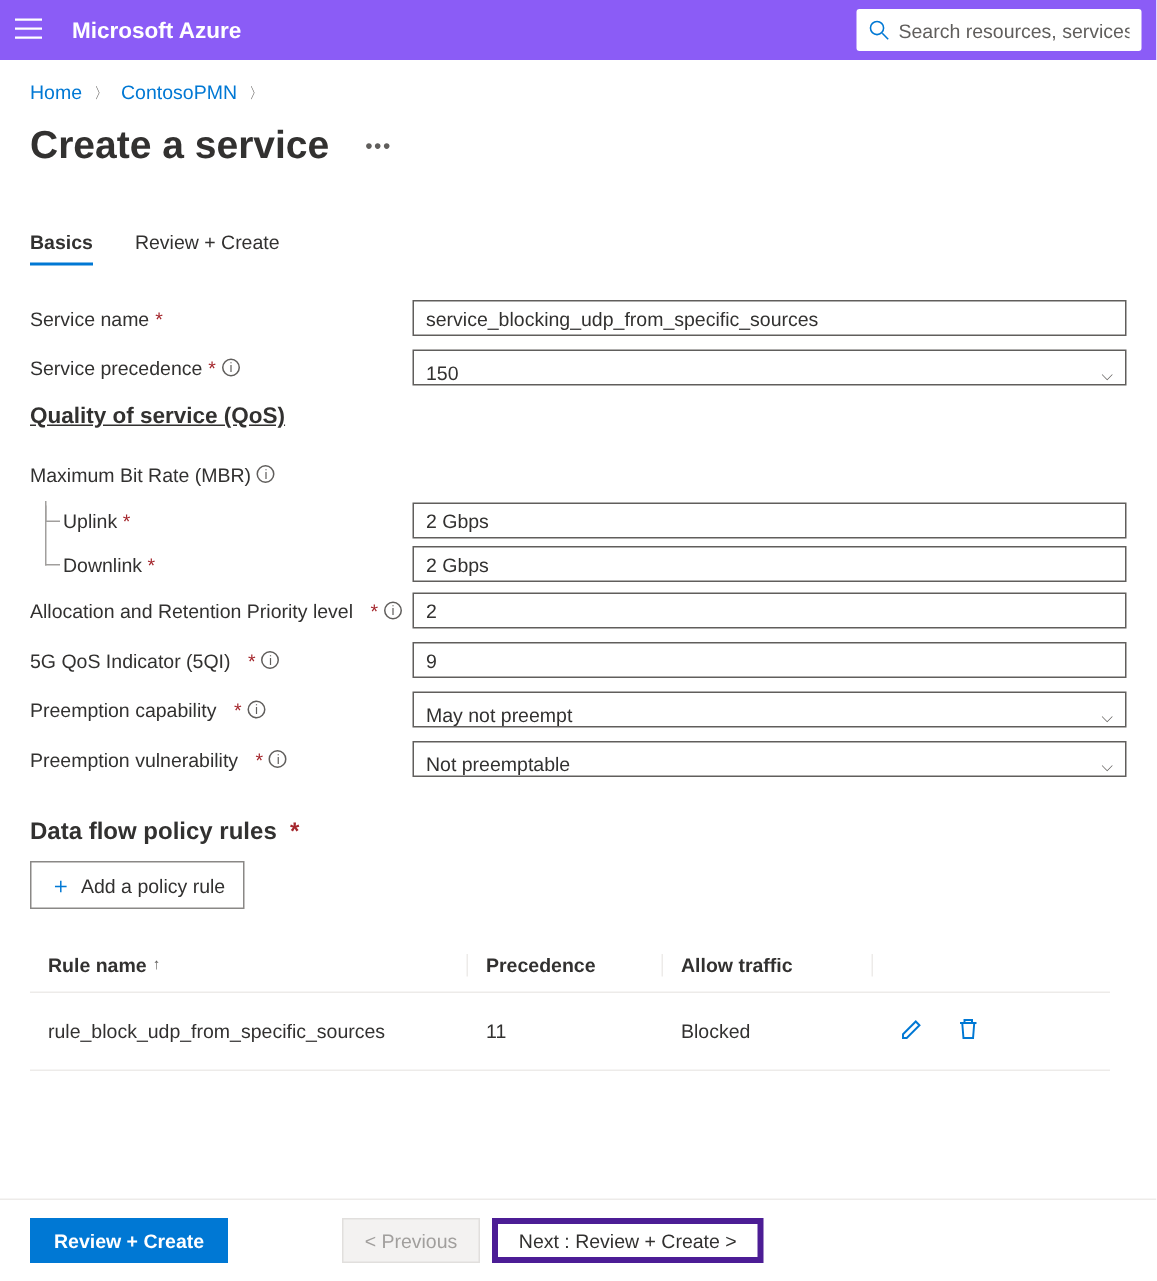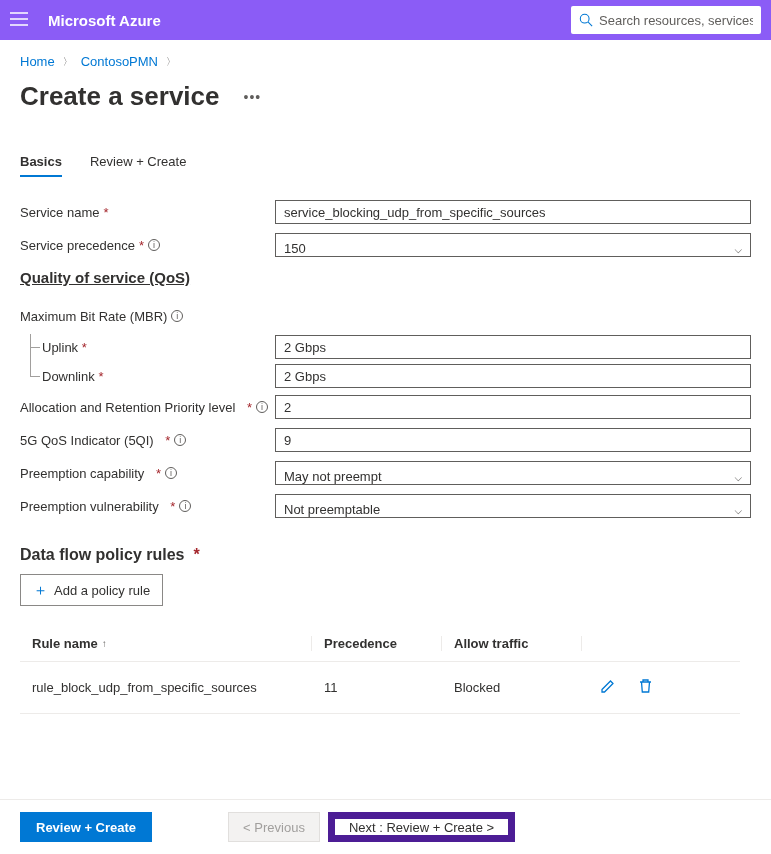--- a/index.html
+++ b/index.html
@@ -49,21 +49,21 @@
   .sortarrow { font-size: 10px; color: #605e5c; }
   .trow { display: flex; border-bottom: 1px solid #edebe9; padding: 16px 0 16px 12px; align-items: center; }
   .td-name { width: 280px; }
   .td-prec { width: 130px; padding-left: 12px; }
   .td-allow { width: 140px; padding-left: 12px; }
   .td-act { flex: 1; display: flex; gap: 22px; padding-left: 18px; }
   .icon-edit, .icon-del { color: #0078d4; cursor: pointer; }
   .footer { position: absolute; bottom: 0; left: 0; right: 0; padding: 12px 20px; display: flex; gap: 8px; border: 1px solid #edebe9; border-left: none; border-right: none; border-bottom: none; }
   .btn-primary { background: #0078d4; color: #fff; border: none; height: 30px; padding: 0 16px; font-size: 13px; font-weight: 600; cursor: pointer; }
   .btn-sec { background: #f3f2f1; color: #a19f9d; border: 1px solid #e1dfdd; height: 30px; padding: 0 14px; font-size: 13px; cursor: default; }
-  .btn-out { background: #fff; color: #323130; border: 7px solid #4c1d95; height: 30px; padding: 0 14px; font-size: 13px; cursor: pointer; }
+  .btn-out { background: #fff; color: #323130; border: 4px solid #4c1d95; height: 30px; padding: 0 14px; font-size: 13px; cursor: pointer; }
   .spacer-mid { width: 60px; }
 </style>
 </head>
 <body>
 
 <div class="topbar">
   <div class="hamburger">
     <svg width="18" height="14" viewBox="0 0 18 14">
         <path d="M0 1h18M0 7h18M0 13h18" stroke="#fff" stroke-width="1.5"></path>
       </svg>

